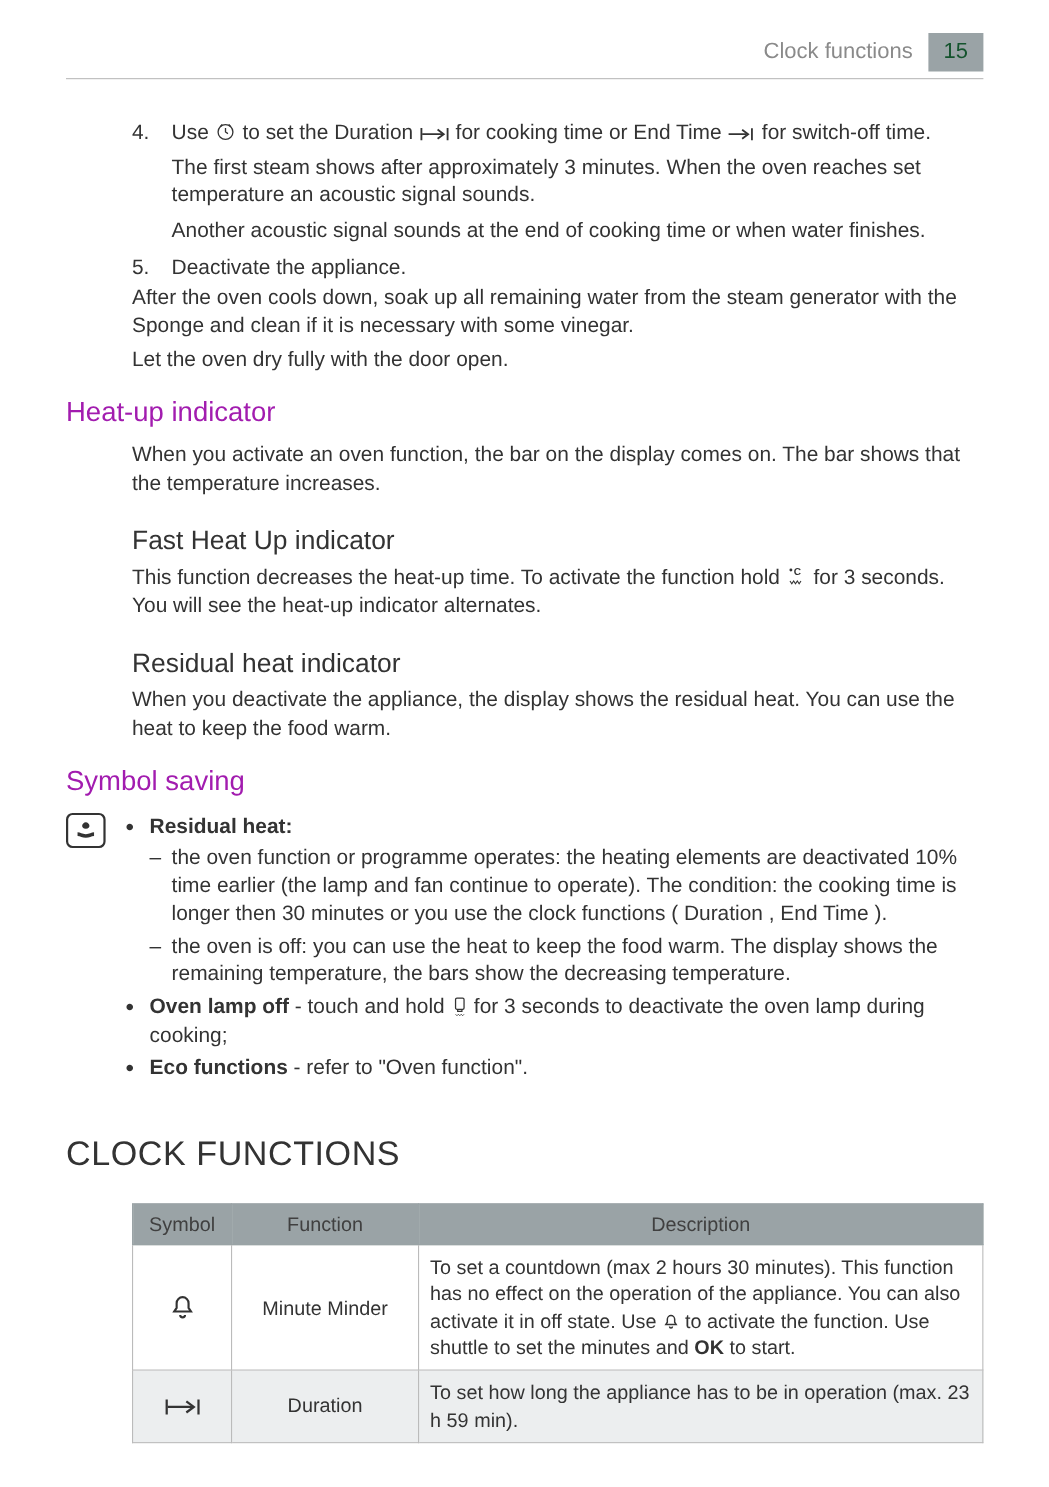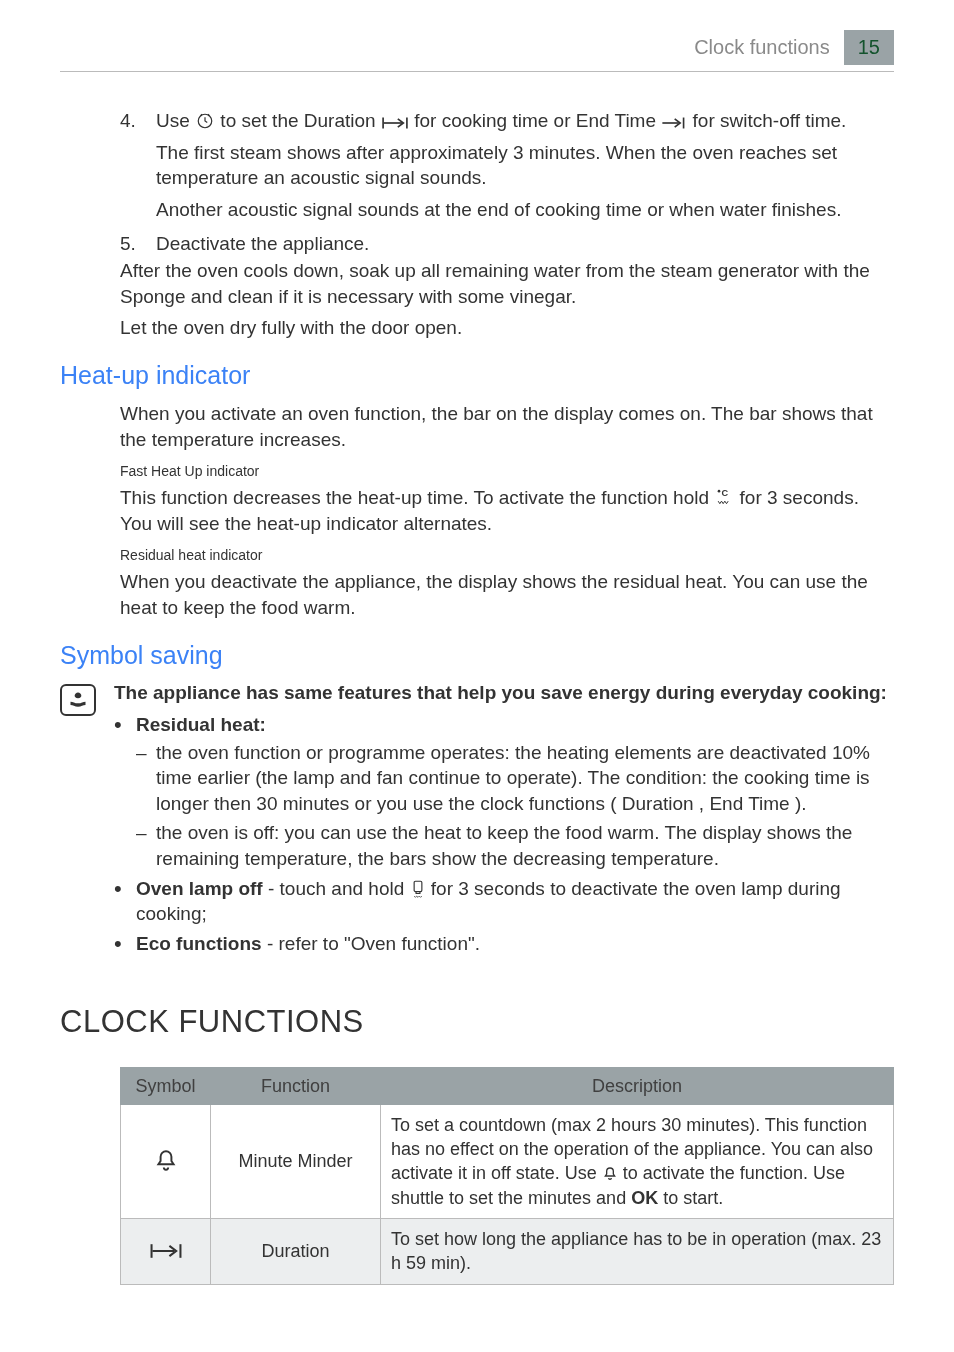--- a/index.html
+++ b/index.html
@@ -46,33 +46,33 @@
   }
   .num { flex: 0 0 22px; }
   .num-body { flex: 1; }
   p { margin-bottom: 6px; }
   .para-after { margin-top: 2px; }
   .para-flush { margin-left: -36px; }
   .h2 {
     font-size: 25px;
     font-weight: 400;
     margin: 18px 0 8px -60px;
-    color: #3b82f6;
+    color: #a21caf;
   }
   .h1-main {
     font-size: 31px;
     font-weight: 400;
     margin: 40px 0 24px -60px;
     color: #333;
     letter-spacing: 0.5px;
   }
   .subhead {
-    font-size: 14px;
+    font-size: 24px;
     font-weight: 400;
-    margin: 10px 0 4px 0;
+    margin: 24px 0 4px 0;
   }
   .note-row {
     display: flex;
     align-items: flex-start;
     gap: 18px;
     margin-left: -60px;
     margin-top: 6px;
   }
   .note-icon-box {
     border: 2px solid #333;
@@ -178,21 +178,20 @@
 
     <div class="h2">Symbol saving</div>
     <div class="note-row">
       <div class="note-icon-box">
         <svg viewBox="0 0 24 24">
             <path d="M12 3c2 0 4 2 4 4 0 1-1 3-4 3-3 0-4-2-4-3 0-2 2-4 4-4z" fill="#333"></path>
             <path d="M3 14c3 0 5 2 9 2s6-2 9-2v4c-3 0-5 2-9 2s-6-2-9-2v-4z" fill="#333"></path>
           </svg>
       </div>
       <div class="note-body">
-        <p class="bold">The appliance has same features that help you save energy during everyday cooking:</p>
         <ul class="bullets">
           <li>
             <span class="bold">Residual heat:</span>
             <ul class="dashes">
               <li>the oven function or programme operates: the heating elements are deactivated 10% time earlier (the lamp and fan continue to operate). The condition: the cooking time is longer then 30 minutes or you use the clock functions ( Duration , End Time ).</li>
               <li>the oven is off: you can use the heat to keep the food warm. The display shows the remaining temperature, the bars show the decreasing temperature.</li>
             </ul>
           </li>
           <li>
             <span class="bold">Oven lamp off</span><span> - touch and hold </span><svg class="inline-icon" width="16" height="18" viewBox="0 0 24 28" fill="none" stroke="#333" stroke-width="1.8">

